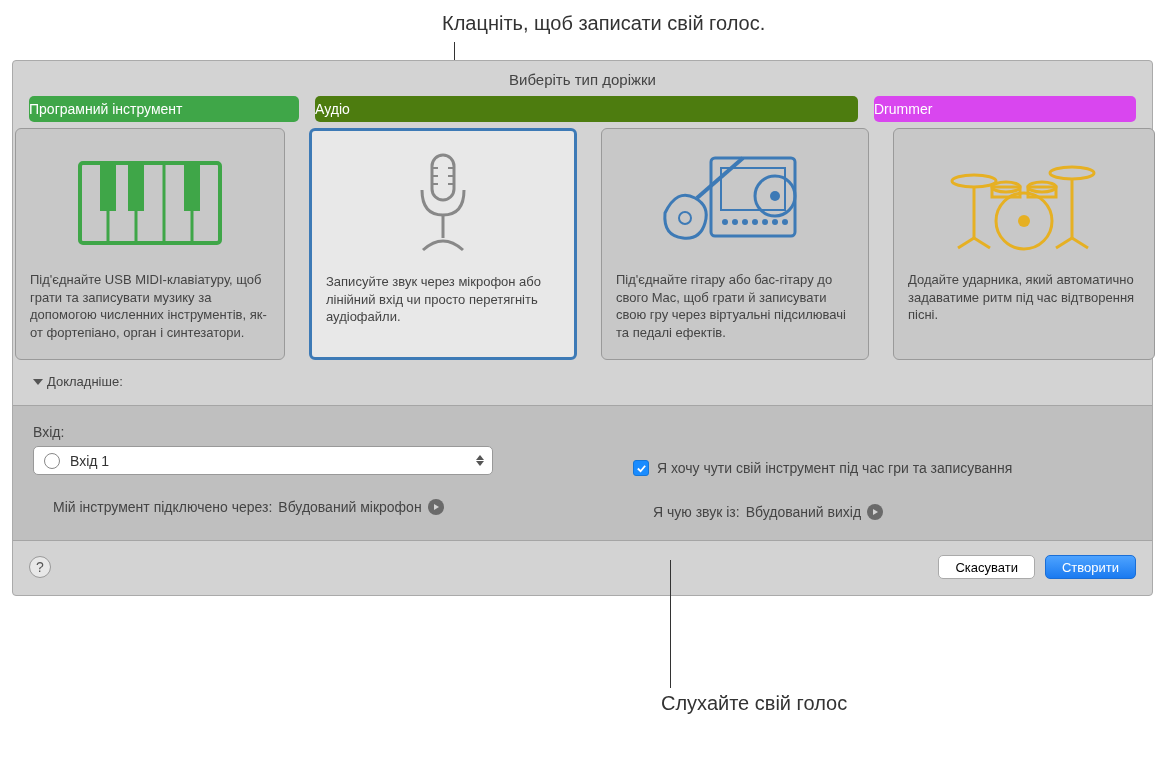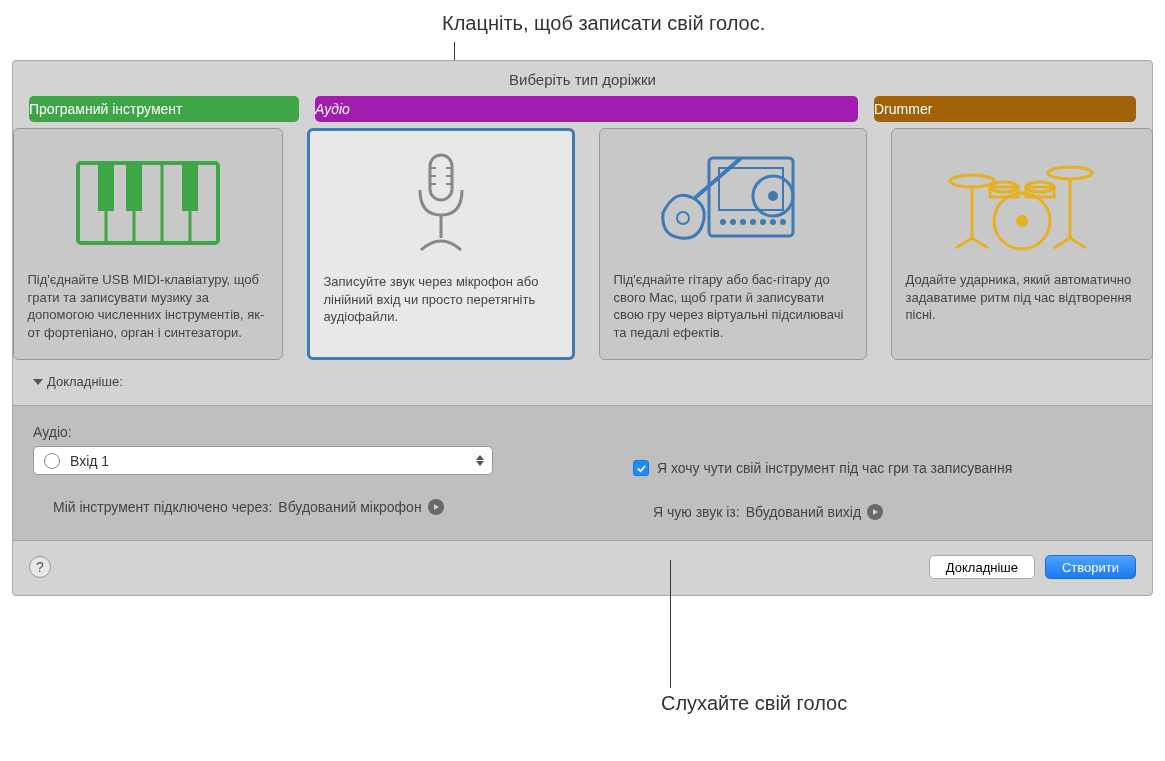--- a/index.html
+++ b/index.html
@@ -51,27 +51,26 @@
     flex: 1;
     height: 26px;
     border-radius: 5px;
     display: flex;
     align-items: center;
     font-size: 14px;
     color: #fff;
     cursor: pointer;
   }
   .tab.green { background: #3fa648; flex: 0 0 270px; }
-  .tab.blue { background: #a21caf; flex: 1; font-style: italic; }
-  .tab.yellow { background: #a16207; flex: 0 0 262px; }
+  .tab.blue { background: #4d7c0f; flex: 1; }
+  .tab.yellow { background: #d946ef; flex: 0 0 262px; }
   .cards-row {
     display: flex;
     gap: 24px;
-    padding: 0 21px 10px;
-    justify-content: center;
+    padding: 0 2px 10px;
   }
   .card {
     background: #c8c8c8;
     border: 1px solid #9a9a9a;
     border-radius: 6px;
     padding: 14px 14px 18px;
     display: flex;
     flex-direction: column;
     cursor: pointer;
   }
@@ -362,21 +361,21 @@
     </div>
   </div>
 
   <div class="details-toggle">
     <div class="tri"></div>
     <span>Докладніше:</span>
   </div>
 
   <div class="details-panel">
     <div class="left-col">
-      <div class="label">Аудіо:</div>
+      <div class="label">Вхід:</div>
       <div class="select">
         <div class="radio"></div>
         <span>Вхід 1</span>
         <div class="updown">
           <div class="u"></div>
             <div class="d"></div>
         </div>
       </div>
       <div class="info-line">
         <span>Мій інструмент підключено через:</span>
@@ -398,21 +397,21 @@
         <span>Вбудований вихід</span>
         <div class="arrow-circle"></div>
       </div>
     </div>
   </div>
 
   <div class="footer">
     <div class="help-btn">?</div>
     <div class="footer-buttons">
       <div class="btn">
-        <span>Докладніше</span>
+        <span>Скасувати</span>
       </div>
       <div class="btn primary">
         <span>Створити</span>
       </div>
     </div>
   </div>
 </div>
 
 <div class="callout-line-bottom"></div>
 <div class="callout-bottom">

